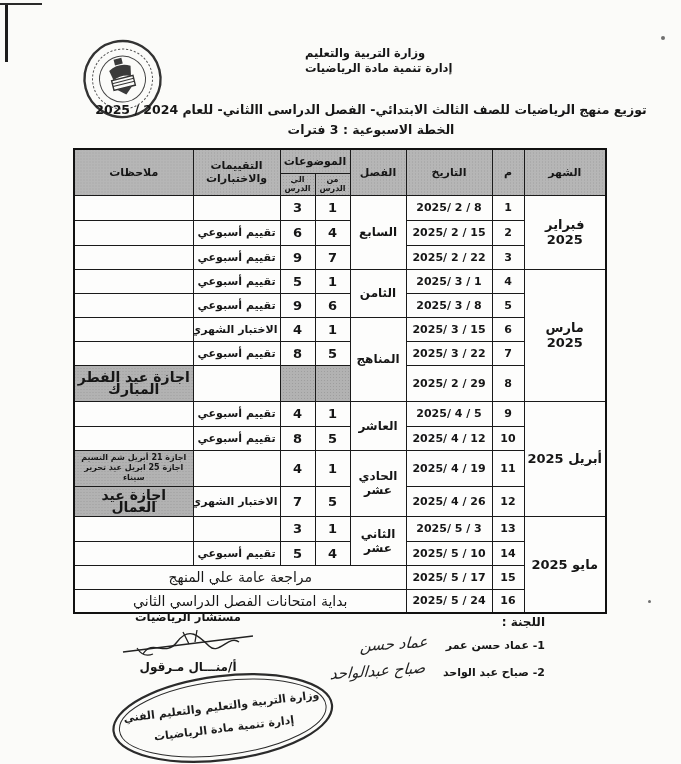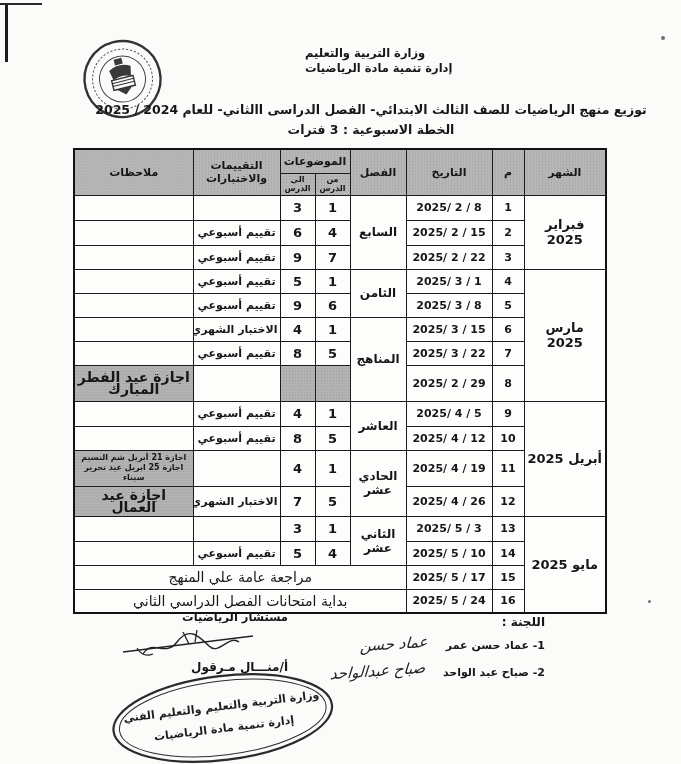--- a/index.html
+++ b/index.html
@@ -54,21 +54,21 @@
   td.c-note.small{font-size:8px;line-height:10px;}
   td.c-merged{font-weight:400;font-size:14px;}
 
   
   .committee{position:absolute;right:136px;top:615px;width:230px;text-align:right;}
   .committee .lbl{font-weight:700;font-size:12px;margin-bottom:6px;}
   .committee .member{font-weight:700;font-size:11px;margin-bottom:9px;white-space:nowrap;}
   .committee .sig{display:inline-block;margin-right:14px;font-weight:400;
                   font-size:15px;color:#222;transform:rotate(-4deg) skewX(-8deg);
                   font-style:italic;}
-  .consultant{position:absolute;left:88px;top:610px;width:200px;}
+  .consultant{position:absolute;left:88px;top:610px;width:200px;text-align:center;}
   .consultant .t{font-weight:700;font-size:11.5px;}
   .consultant .n{font-weight:700;font-size:12px;margin-top:-4px;}
   .consultant svg{display:block;margin:0 auto;}
 
   .stamp{position:absolute;left:108px;top:672px;transform:rotate(-7deg);}
 </style>
 </head>
 <body>
 
 <div class="page">

